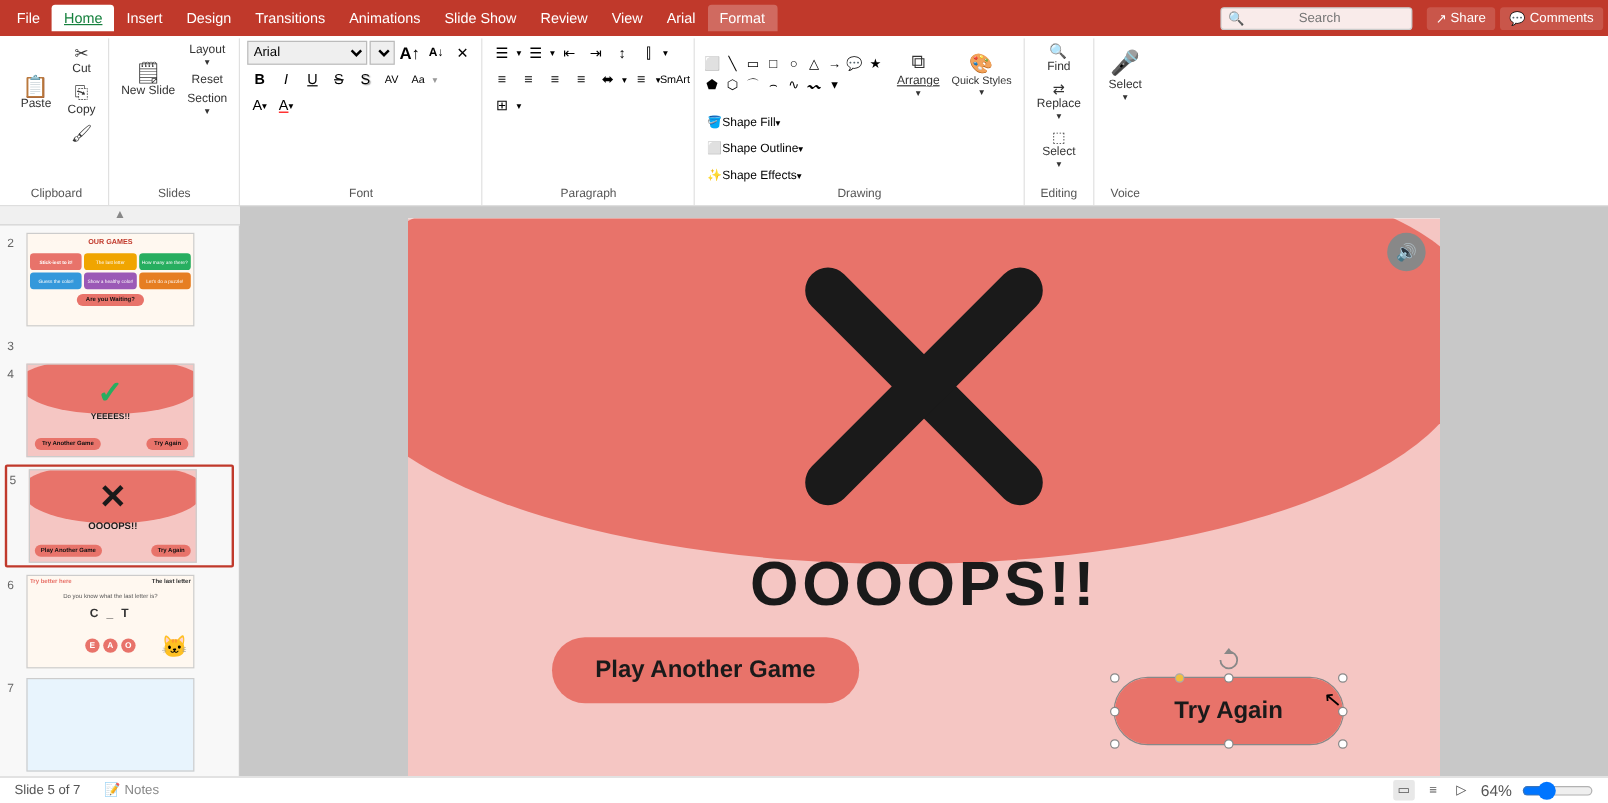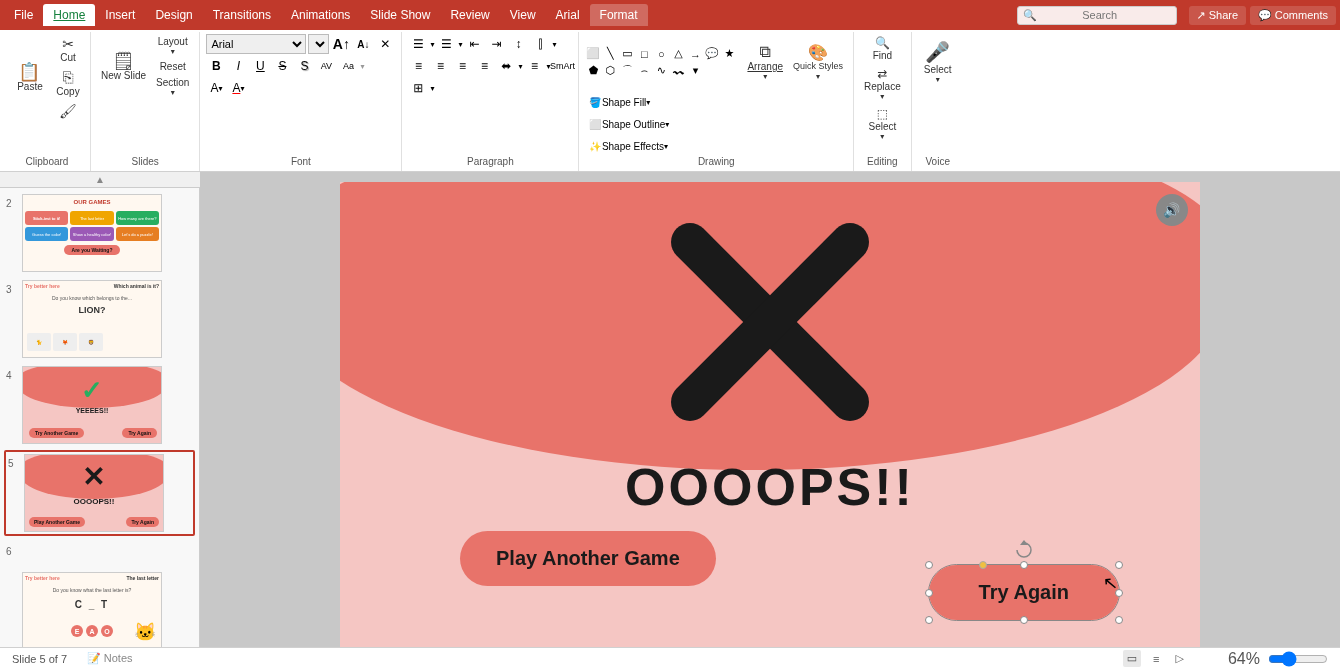--- a/index.html
+++ b/index.html
@@ -230,21 +230,21 @@
       border-bottom: 1px solid #ccc;
       font-size: 10px;
       color: #888;
     }
 
     
     .thumb-slide2 { background: #fff8f0; }
     .thumb-slide3 { background: #fff8f0; }
     .thumb-slide4 { background: #fff; }
     .thumb-slide5 { background: #f5c6c3; }
-    .thumb-slide6 { background: #fff8f0; margin-top: 30px; }
+    .thumb-slide6 { background: #fff8f0; }
     .thumb-slide7 { background: #e8f4fd; }
 
     .search-box {
       display: flex;
       align-items: center;
       background: #f0f0f0;
       border: 1px solid #ccc;
       border-radius: 3px;
       padding: 2px 6px;
       margin-left: auto;
@@ -570,31 +570,20 @@
             <div style="background:#3498db; border-radius:3px; height:14px; font-size:4px; display:flex; align-items:center; justify-content:center; color:#fff;">Guess the color!</div>
             <div style="background:#9b59b6; border-radius:3px; height:14px; font-size:4px; display:flex; align-items:center; justify-content:center; color:#fff;">Show a healthy color!</div>
             <div style="background:#e67e22; border-radius:3px; height:14px; font-size:4px; display:flex; align-items:center; justify-content:center; color:#fff;">Let's do a puzzle!</div>
           </div>
           <div style="background:#e8736a; border-radius:8px; font-size:5px; padding:2px 8px; margin:2px auto; width:fit-content; color:#111; font-weight:600;">Are you Waiting?</div>
         </div>
       </div>
 
       <div class="slide-thumb">
         <span class="slide-num">3</span>
-        <div class="slide-img thumb-slide3">
-          <div style="position:absolute; top:2px; left:2px; font-size:5px; color:#e8736a; font-weight:600;">Try better here</div>
-          <div style="position:absolute; top:2px; right:2px; font-size:5px; color:#333; font-weight:600; text-align:right;">Which animal is it?</div>
-          <div style="position:absolute; top:14px; left:4px; right:4px; font-size:5px; color:#555; text-align:center;">Do you know which belongs to the...</div>
-          <div style="position:absolute; top:24px; left:4px; right:4px; font-size:9px; font-weight:700; color:#333; text-align:center;">LION?</div>
-          <div style="position:absolute; bottom:6px; left:4px; display:flex; gap:2px;">
-            <div style="width:24px; height:18px; background:#eee; border-radius:2px; font-size:5px; overflow:hidden; display:flex; align-items:center; justify-content:center;">🐈</div>
-            <div style="width:24px; height:18px; background:#eee; border-radius:2px; font-size:5px; overflow:hidden; display:flex; align-items:center; justify-content:center;">🦊</div>
-            <div style="width:24px; height:18px; background:#eee; border-radius:2px; font-size:5px; overflow:hidden; display:flex; align-items:center; justify-content:center;">🦁</div>
-          </div>
-        </div>
       </div>
 
       <div class="slide-thumb">
         <span class="slide-num">4</span>
         <div class="slide-img thumb-slide4" style="background:#f5c6c3;">
           <div style="position:absolute; top:-5px; left:-5px; right:-5px; height:60%; background:#e8736a; border-radius:50% 50% 55% 55% / 40% 40% 55% 55%;"></div>
           <div style="position:absolute; top:8px; left:50%; transform:translateX(-50%); font-size:26px; color:#27ae60; font-weight:900;">✓</div>
           <div style="position:absolute; top:40px; left:50%; transform:translateX(-50%); font-size:7px; font-weight:700; color:#1a1a1a; white-space:nowrap;">YEEEES!!</div>
           <div style="position:absolute; bottom:5px; left:6px; background:#e8736a; border-radius:8px; font-size:5px; padding:2px 6px; color:#111; font-weight:600; white-space:nowrap;">Try Another Game</div>
           <div style="position:absolute; bottom:5px; right:4px; background:#e8736a; border-radius:8px; font-size:5px; padding:2px 6px; color:#111; font-weight:600;">Try Again</div>
@@ -698,16 +687,16 @@
 
 </div>
 
 <div class="status-bar">
   <span>Slide 5 of 7</span>
   <span style="margin-left:20px; font-size:11px; color:#888;text-align:center;">📝 Notes</span>
   <div style="margin-left:auto; display:flex; gap:8px; align-items:center;">
     <span style="cursor:pointer; padding:2px 4px; background:#e8e8e8; border-radius:2px;">▭</span>
     <span style="cursor:pointer; padding:2px 4px;">≡</span>
     <span style="cursor:pointer; padding:2px 4px;">▷</span>
-    <span style="font-size:16px;margin-left:32px;">64%</span>
+    <span style="font-size:13px;">64%</span>
     <input type="range" min="10" max="200" value="64" style="width: 60px;">
   </div>
 </div>
 
 </body></html>

